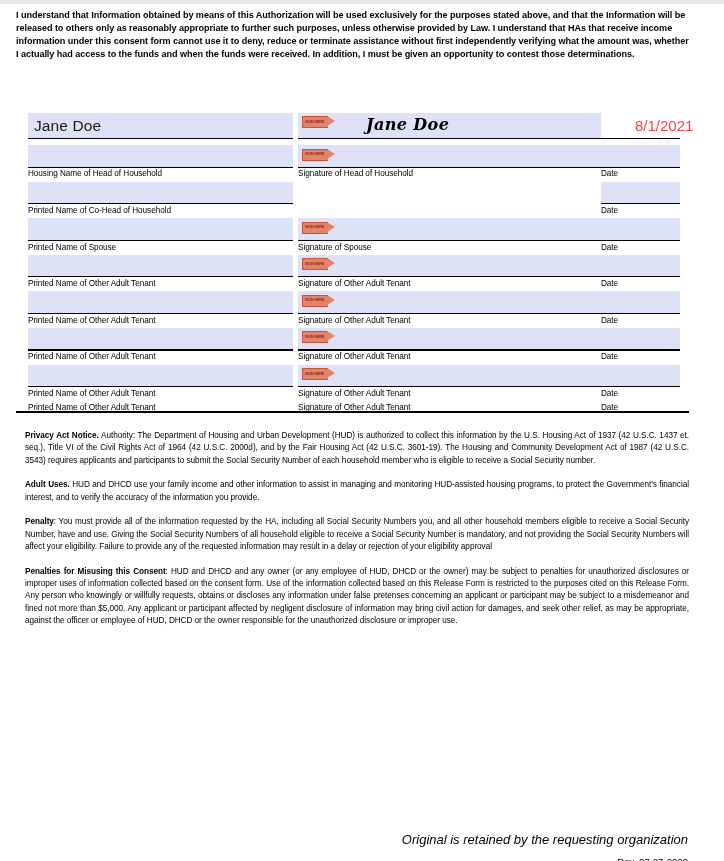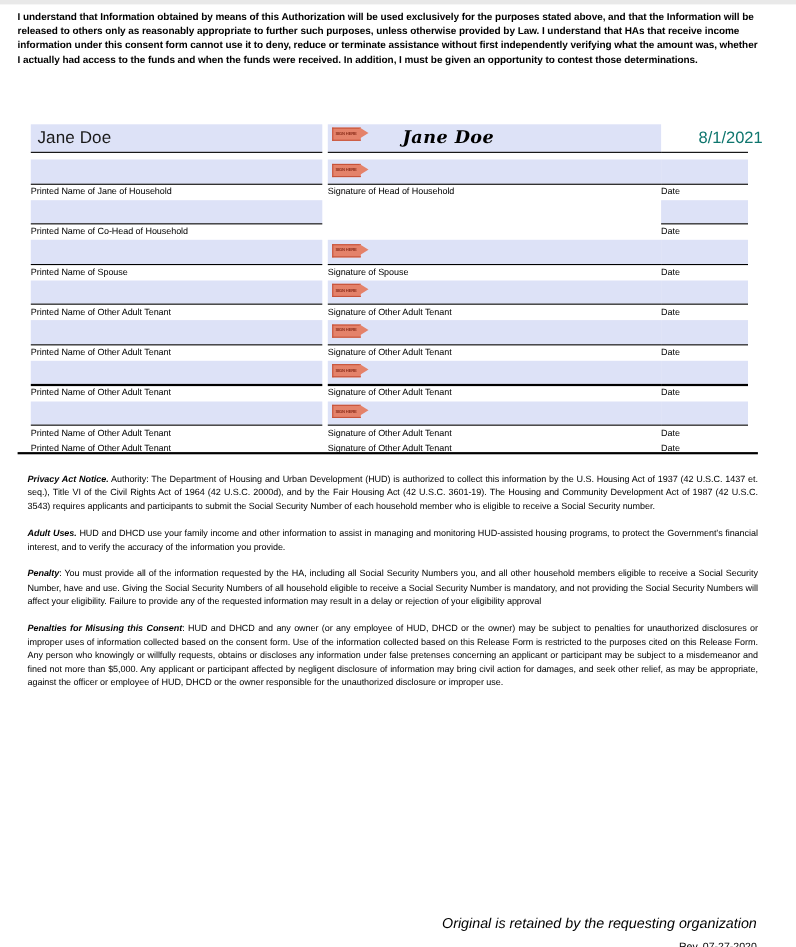--- a/index.html
+++ b/index.html
@@ -116,21 +116,21 @@
     line-height: 23px;
     color: #1a1a1a;
     letter-spacing: 0.1px;
   }
   .typed-date {
     position: absolute;
     left: 34px;
     top: 2px;
     font-size: 15px;
     line-height: 22px;
-    color: #0f766e;
+    color: #ef4444;
   }
   .typed-sig {
     position: absolute;
     left: 68px;
     top: 0px;
     font-size: 16px;
     line-height: 24px;
     font-family: "DejaVu Serif", serif;
     font-style: italic;
     font-weight: bold;
@@ -194,21 +194,21 @@
     top: 430px;
     width: 664px;
   }
   .notice {
     font-size: 8.2px;
     line-height: 12.3px;
     text-align: justify;
     letter-spacing: -0.04px;
     margin: 0 0 12.5px 0;
   }
-  .notice b { font-weight: bold; font-style: italic; }
+  .notice b { font-weight: bold; }
 
   
   .footer-line1 {
     position: absolute;
     right: 36px;
     top: 832px;
     font-size: 13px;
     font-style: italic;
     font-weight: normal;
     white-space: nowrap;
@@ -254,21 +254,21 @@
       <div class="cell c-date">
         <div class="typed-date">8/1/2021</div>
         <div class="underline"></div>
       </div>
     </div>
 
     <div class="sig-row">
       <div class="cell c-name">
         <div class="fill"></div>
         <div class="underline"></div>
-        <div class="cap">Printed Name of Jane of Household</div>
+        <div class="cap">Housing Name of Head of Household</div>
       </div>
       <div class="cell c-sig">
         <div class="fill"></div>
         <div class="tag">
           <div class="tag-body">
             <div class="tag-text">SIGN HERE</div>
           </div>
           <div class="tag-point"></div>
         </div>
         <div class="underline"></div>

